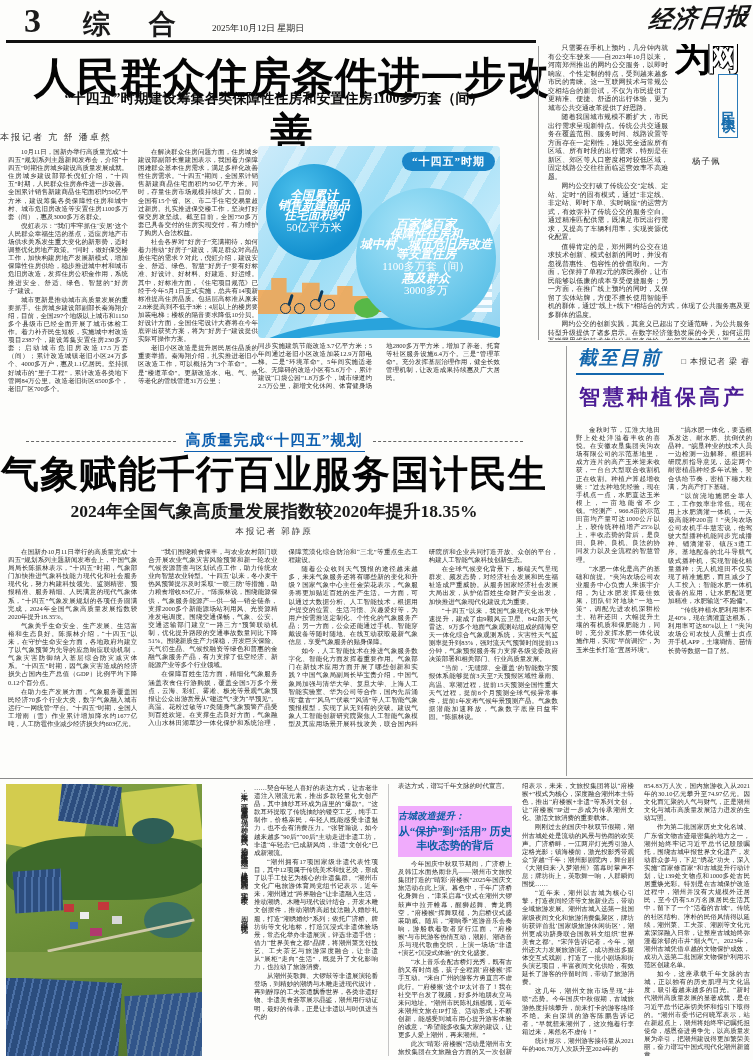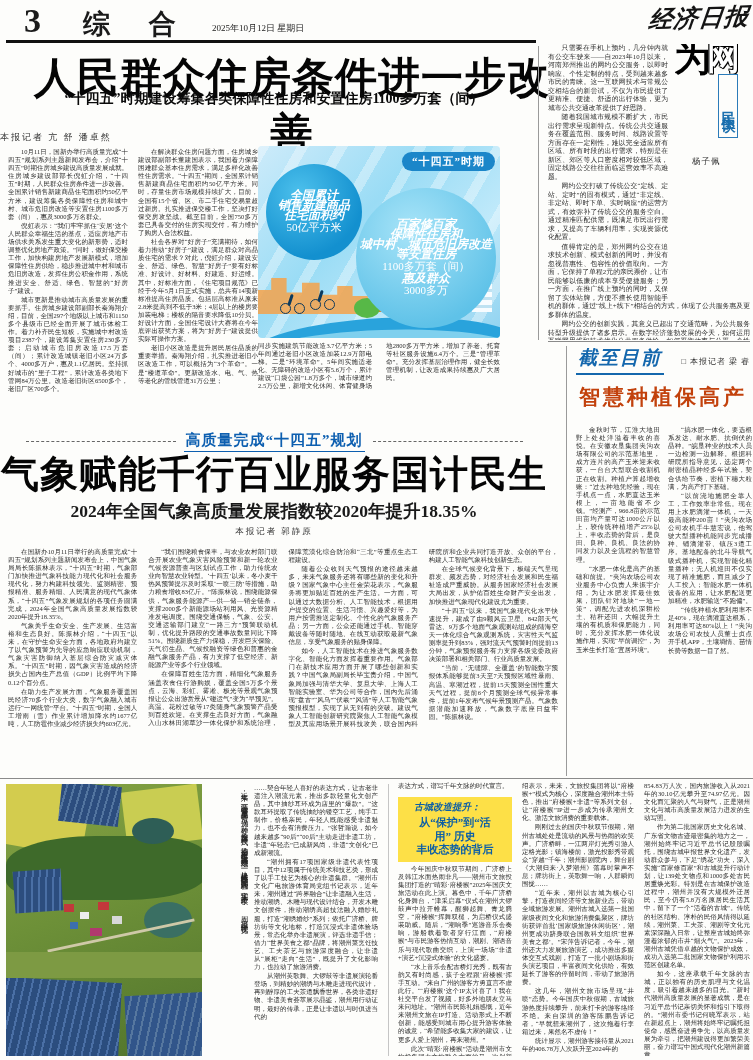--- a/index.html
+++ b/index.html
@@ -57,27 +57,27 @@
   .divider{left:0;top:431px;width:548px;display:flex;align-items:center;justify-content:center;}
   .divider .dash{width:150px;border-top:1.5px dashed #666;margin:0 8px;}
   .divider .lab{font-size:15px;font-weight:800;color:#0d5fb0;border-bottom:1.5px solid #0d5fb0;padding:0 2px 1px;letter-spacing:1px;}
   .h2{left:0;top:449px;width:548px;text-align:center;font-size:38px;font-weight:900;letter-spacing:1px;color:#050505;}
   .h2sub{left:0;top:499px;width:548px;text-align:center;font-size:17.5px;font-weight:700;}
   .byline2{left:0;top:526px;width:548px;text-align:center;font-size:8.5px;color:#333;letter-spacing:2px;}
   
   .ql-kicker{left:576px;top:345px;font-size:19px;font-weight:900;font-style:italic;color:#1467ad;
              border-bottom:2.5px solid #1467ad;padding:0 2px 2px;letter-spacing:2px;}
   .ql-byline{left:648px;top:356px;width:102px;font-size:8px;color:#333;text-align:right;letter-spacing:1px;}
-  .ql-h{left:574px;top:383px;width:178px;text-align:center;font-size:21px;font-weight:800;letter-spacing:3px;color:#c2410c;}
+  .ql-h{left:574px;top:383px;width:178px;text-align:center;font-size:21px;font-weight:800;letter-spacing:3px;color:#4c1d95;}
   
   .photo{left:6px;top:784px;width:196px;height:272px;background:linear-gradient(160deg,#86a344 0%,#6d9038 45%,#51742c 100%);overflow:hidden;}
   .ph{position:absolute;}
   .caption{left:205px;top:784px;width:46px;height:272px;writing-mode:vertical-rl;font-size:7.5px;line-height:14px;
            color:#222;letter-spacing:1px;padding-top:2px;}
-  .gc-box{background:#fde047;padding:4px 16px 5px;margin:7px 0 3px;}
+  .gc-box{background:#f0abfc;padding:4px 0 5px;margin:16px 0 3px;}
   .gc-k{font-size:9.5px;font-weight:800;font-style:italic;color:#0d5fa6;margin:0 0 2px;}
   .gc-t{font-size:11px;font-weight:900;color:#0d5fa6;line-height:13.5px;margin:0;text-align:center;}
 </style>
 </head>
 <body>
 
 <div class="page">
 
   <div class="abs pagenum">3</div>
   <div class="abs secname">综 合</div>

